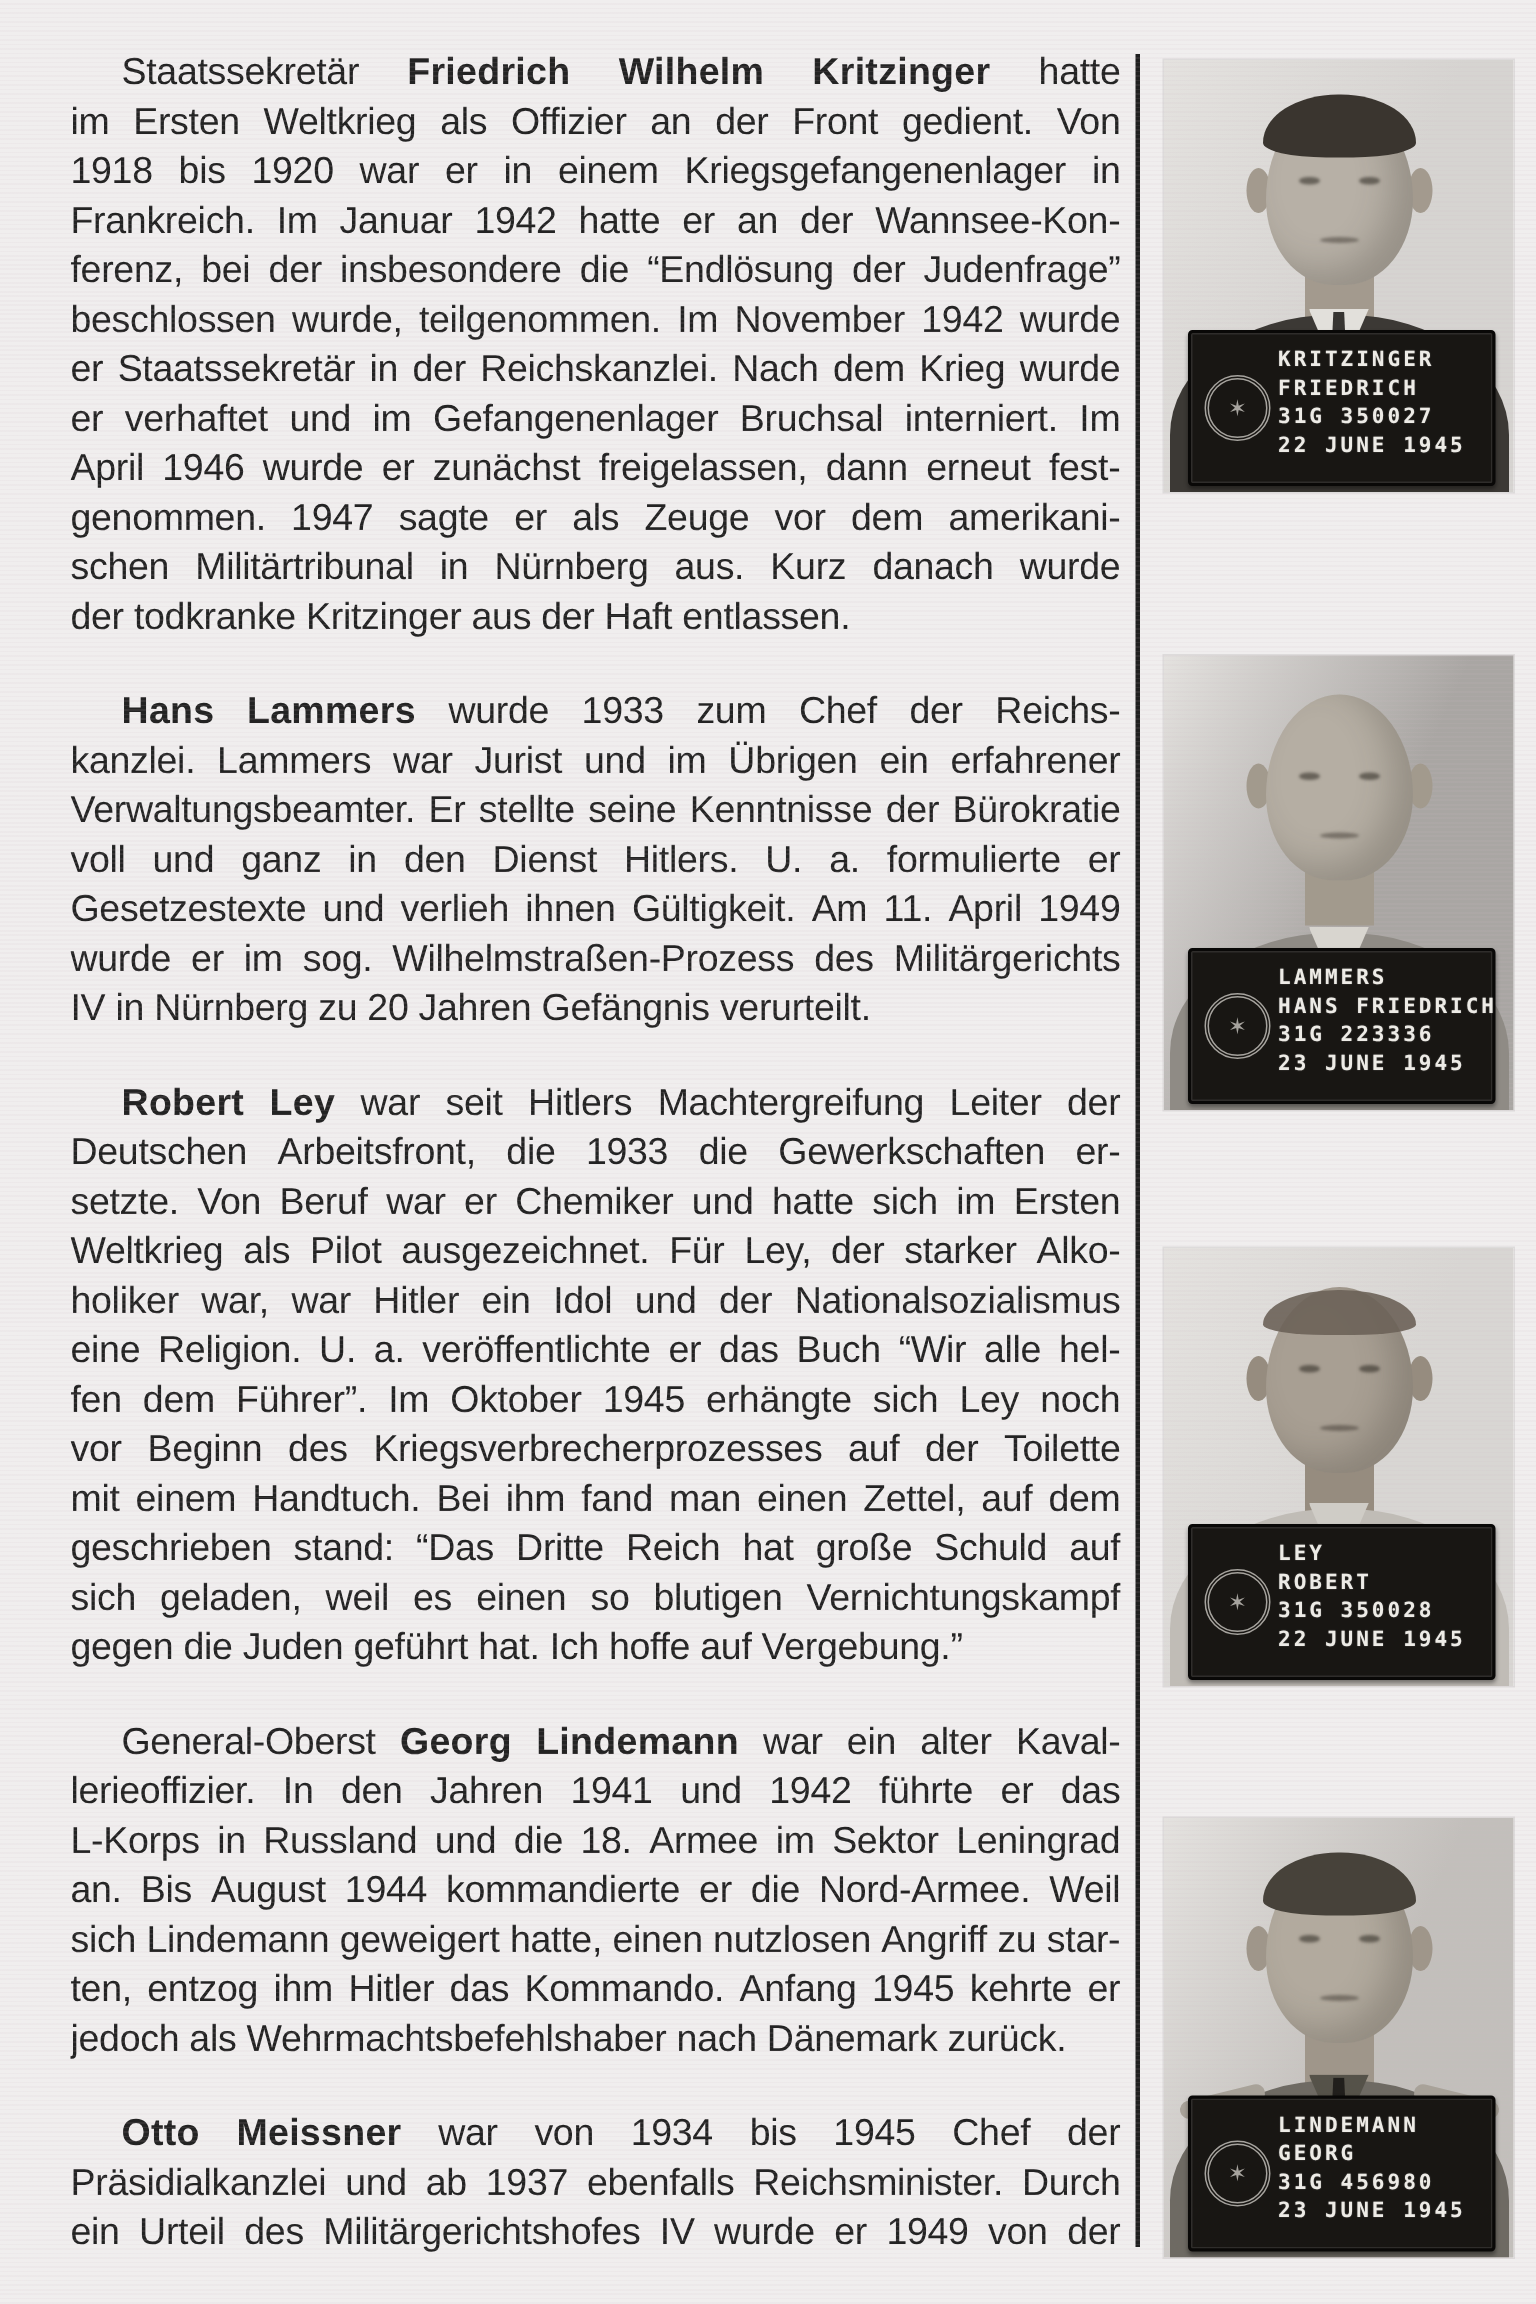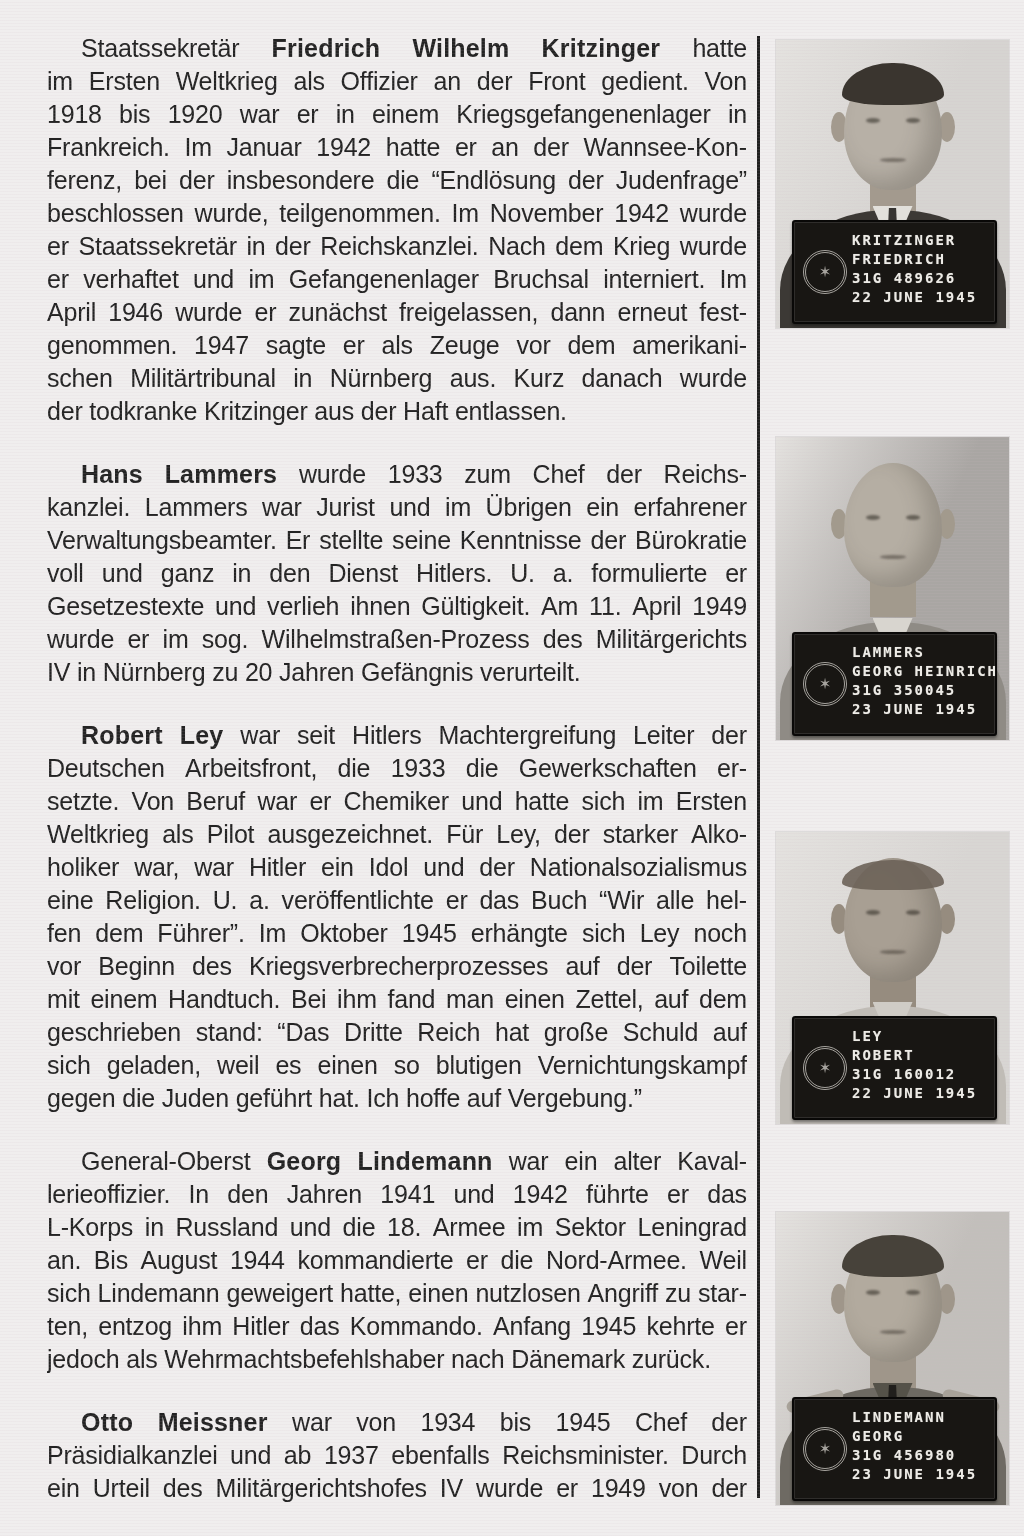--- a/index.html
+++ b/index.html
@@ -512,55 +512,55 @@
           <div class="hair"></div>
         </div>
         <div class="torso">
           <div class="shirt"></div>
           <div class="tie"></div>
         </div>
         <div class="placard">
           <div class="seal">✶</div>
           <div class="pl-line">KRITZINGER</div>
           <div class="pl-line">FRIEDRICH</div>
-          <div class="pl-line">31G 489626</div>
+          <div class="pl-line">31G 350027</div>
           <div class="pl-line">22 JUNE 1945</div>
         </div>
       </figure>
       <figure class="photo photo-2 lammers" title="Mugshot of Hans Heinrich Lammers">
         <div class="ear left"></div>
         <div class="ear right"></div>
         <div class="neck"></div>
         <div class="head"></div>
         <div class="torso">
           <div class="shirt"></div>
         </div>
         <div class="placard">
           <div class="seal">✶</div>
           <div class="pl-line">LAMMERS</div>
-          <div class="pl-line">GEORG HEINRICH</div>
-          <div class="pl-line">31G 350045</div>
+          <div class="pl-line">HANS FRIEDRICH</div>
+          <div class="pl-line">31G 223336</div>
           <div class="pl-line">23 JUNE 1945</div>
         </div>
       </figure>
       <figure class="photo photo-3 ley" title="Mugshot of Robert Ley">
         <div class="ear left"></div>
         <div class="ear right"></div>
         <div class="neck"></div>
         <div class="head">
           <div class="hair"></div>
         </div>
         <div class="torso">
           <div class="shirt"></div>
         </div>
         <div class="placard">
           <div class="seal">✶</div>
           <div class="pl-line">LEY</div>
           <div class="pl-line">ROBERT</div>
-          <div class="pl-line">31G 160012</div>
+          <div class="pl-line">31G 350028</div>
           <div class="pl-line">22 JUNE 1945</div>
         </div>
       </figure>
       <figure class="photo photo-4 lindemann" title="Mugshot of Georg Lindemann">
         <div class="ear left"></div>
         <div class="ear right"></div>
         <div class="neck"></div>
         <div class="head">
           <div class="hair"></div>
         </div>

